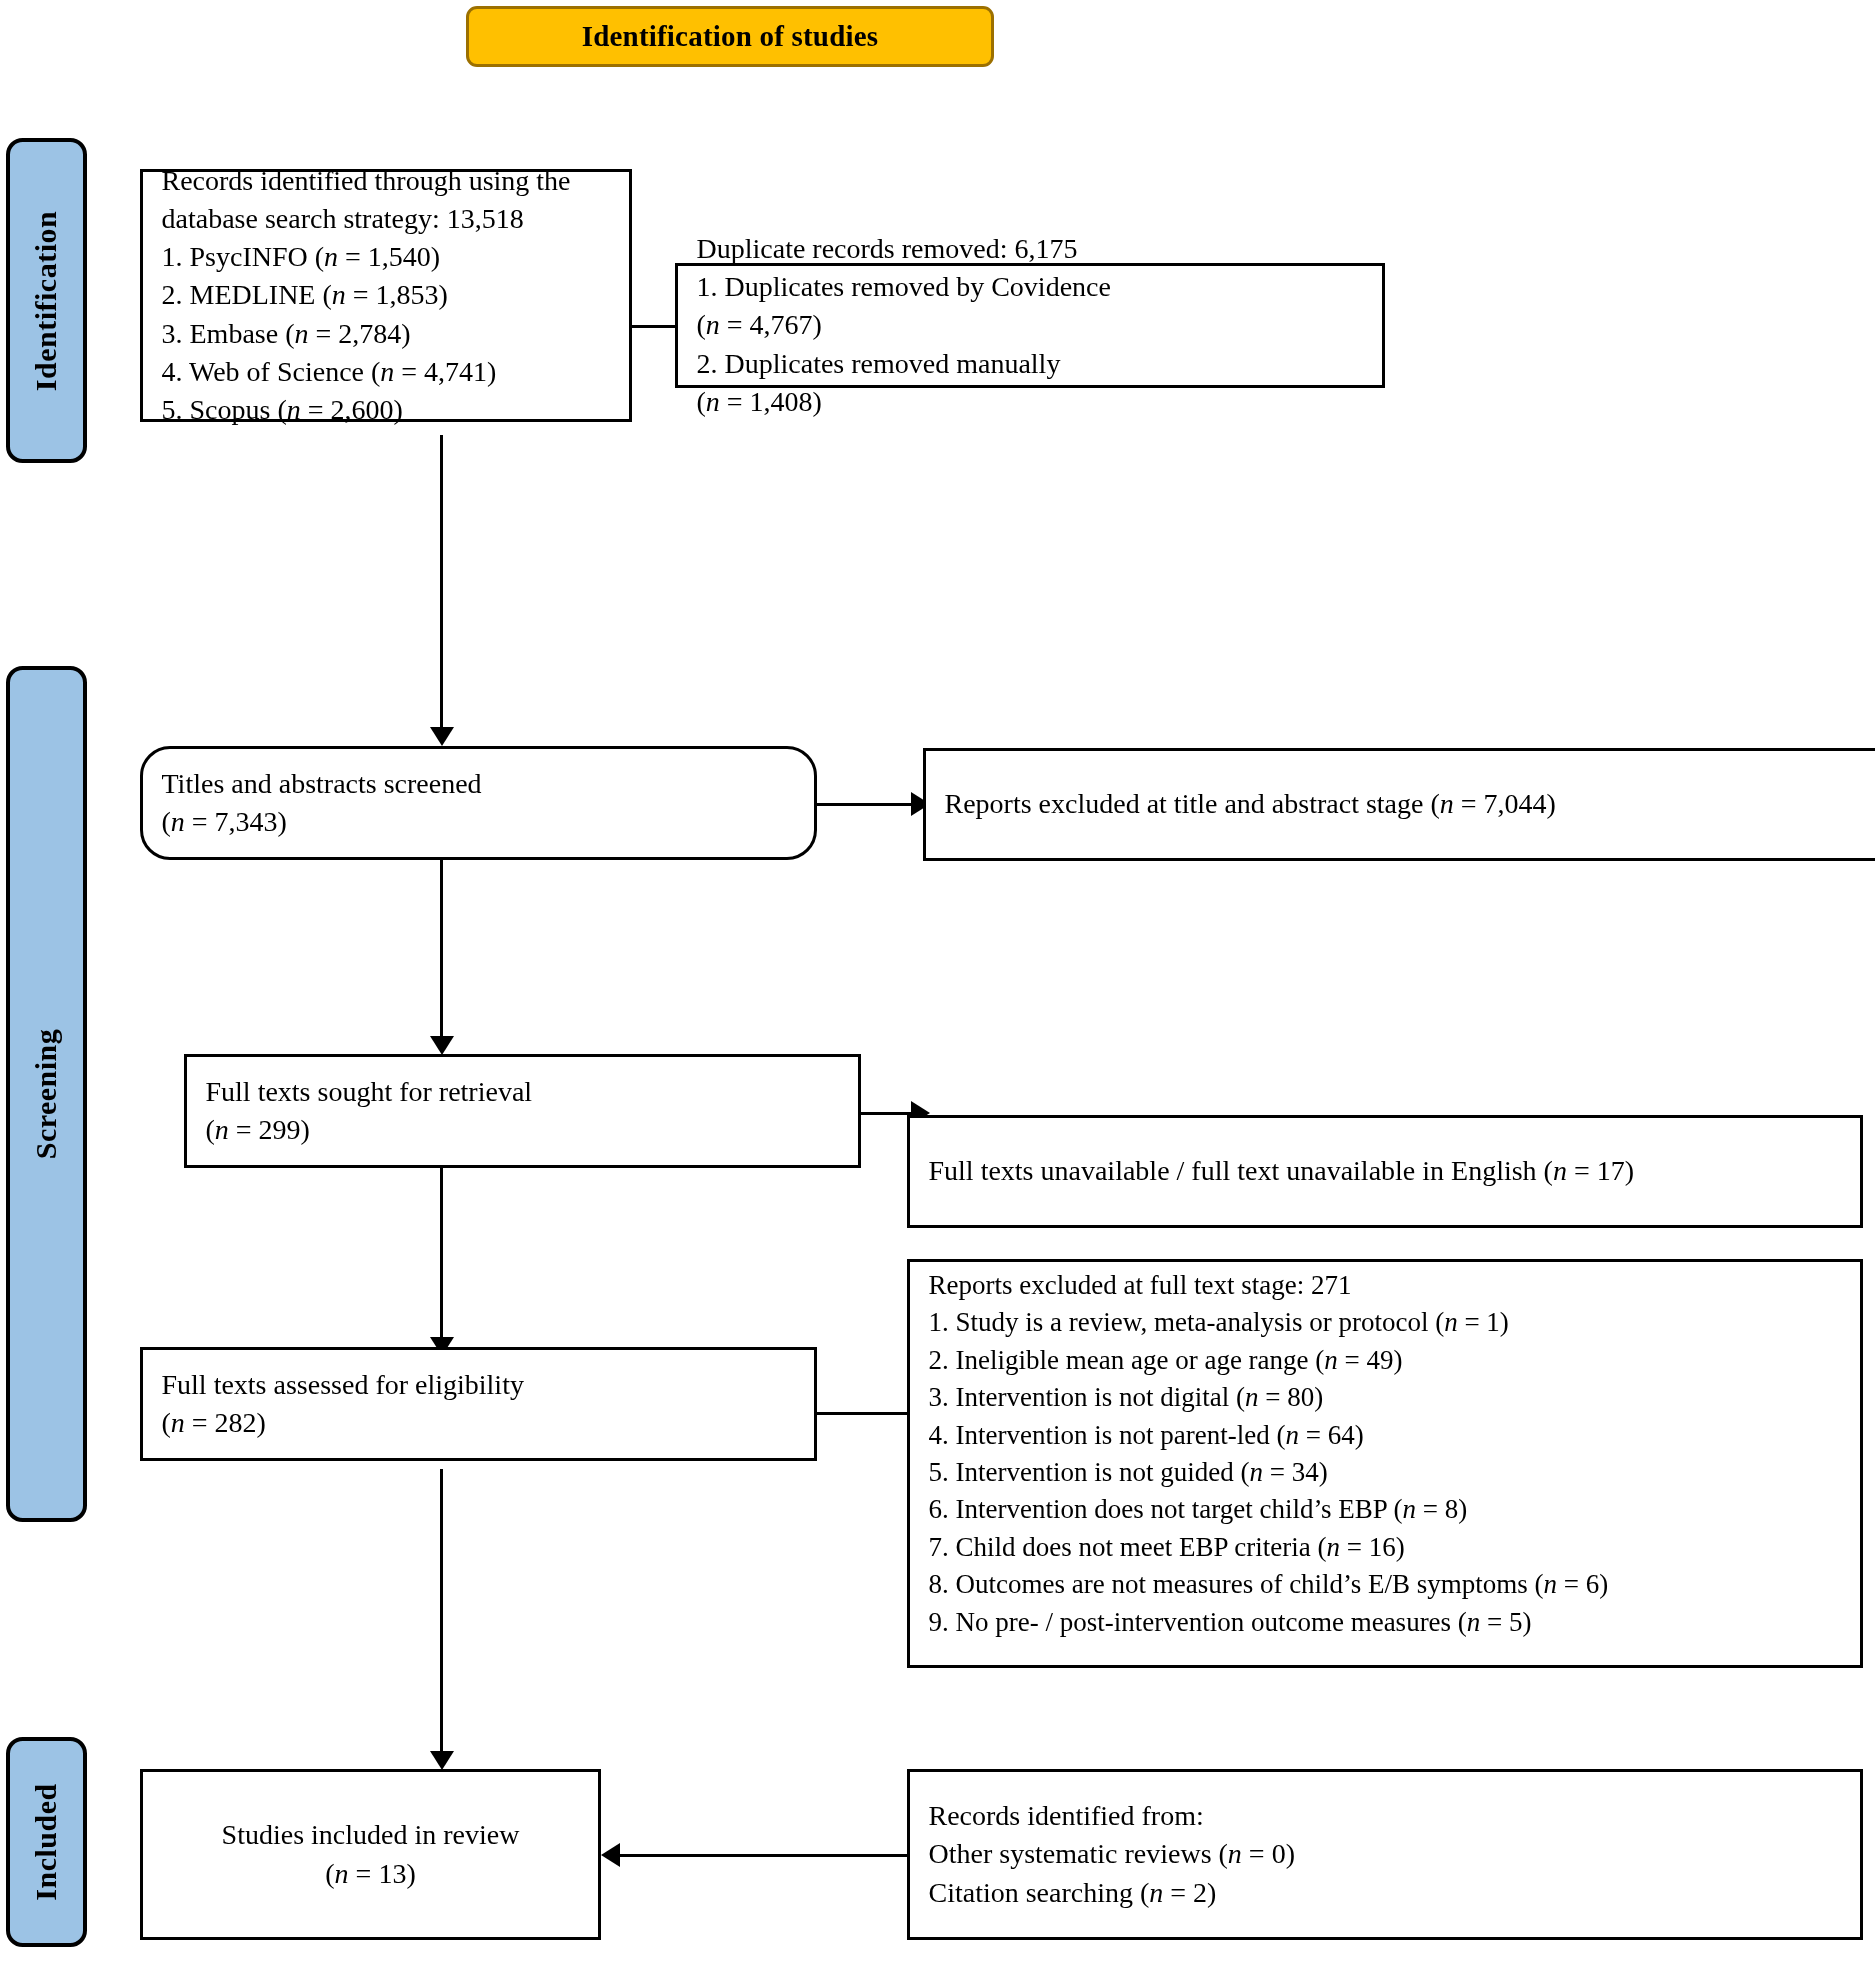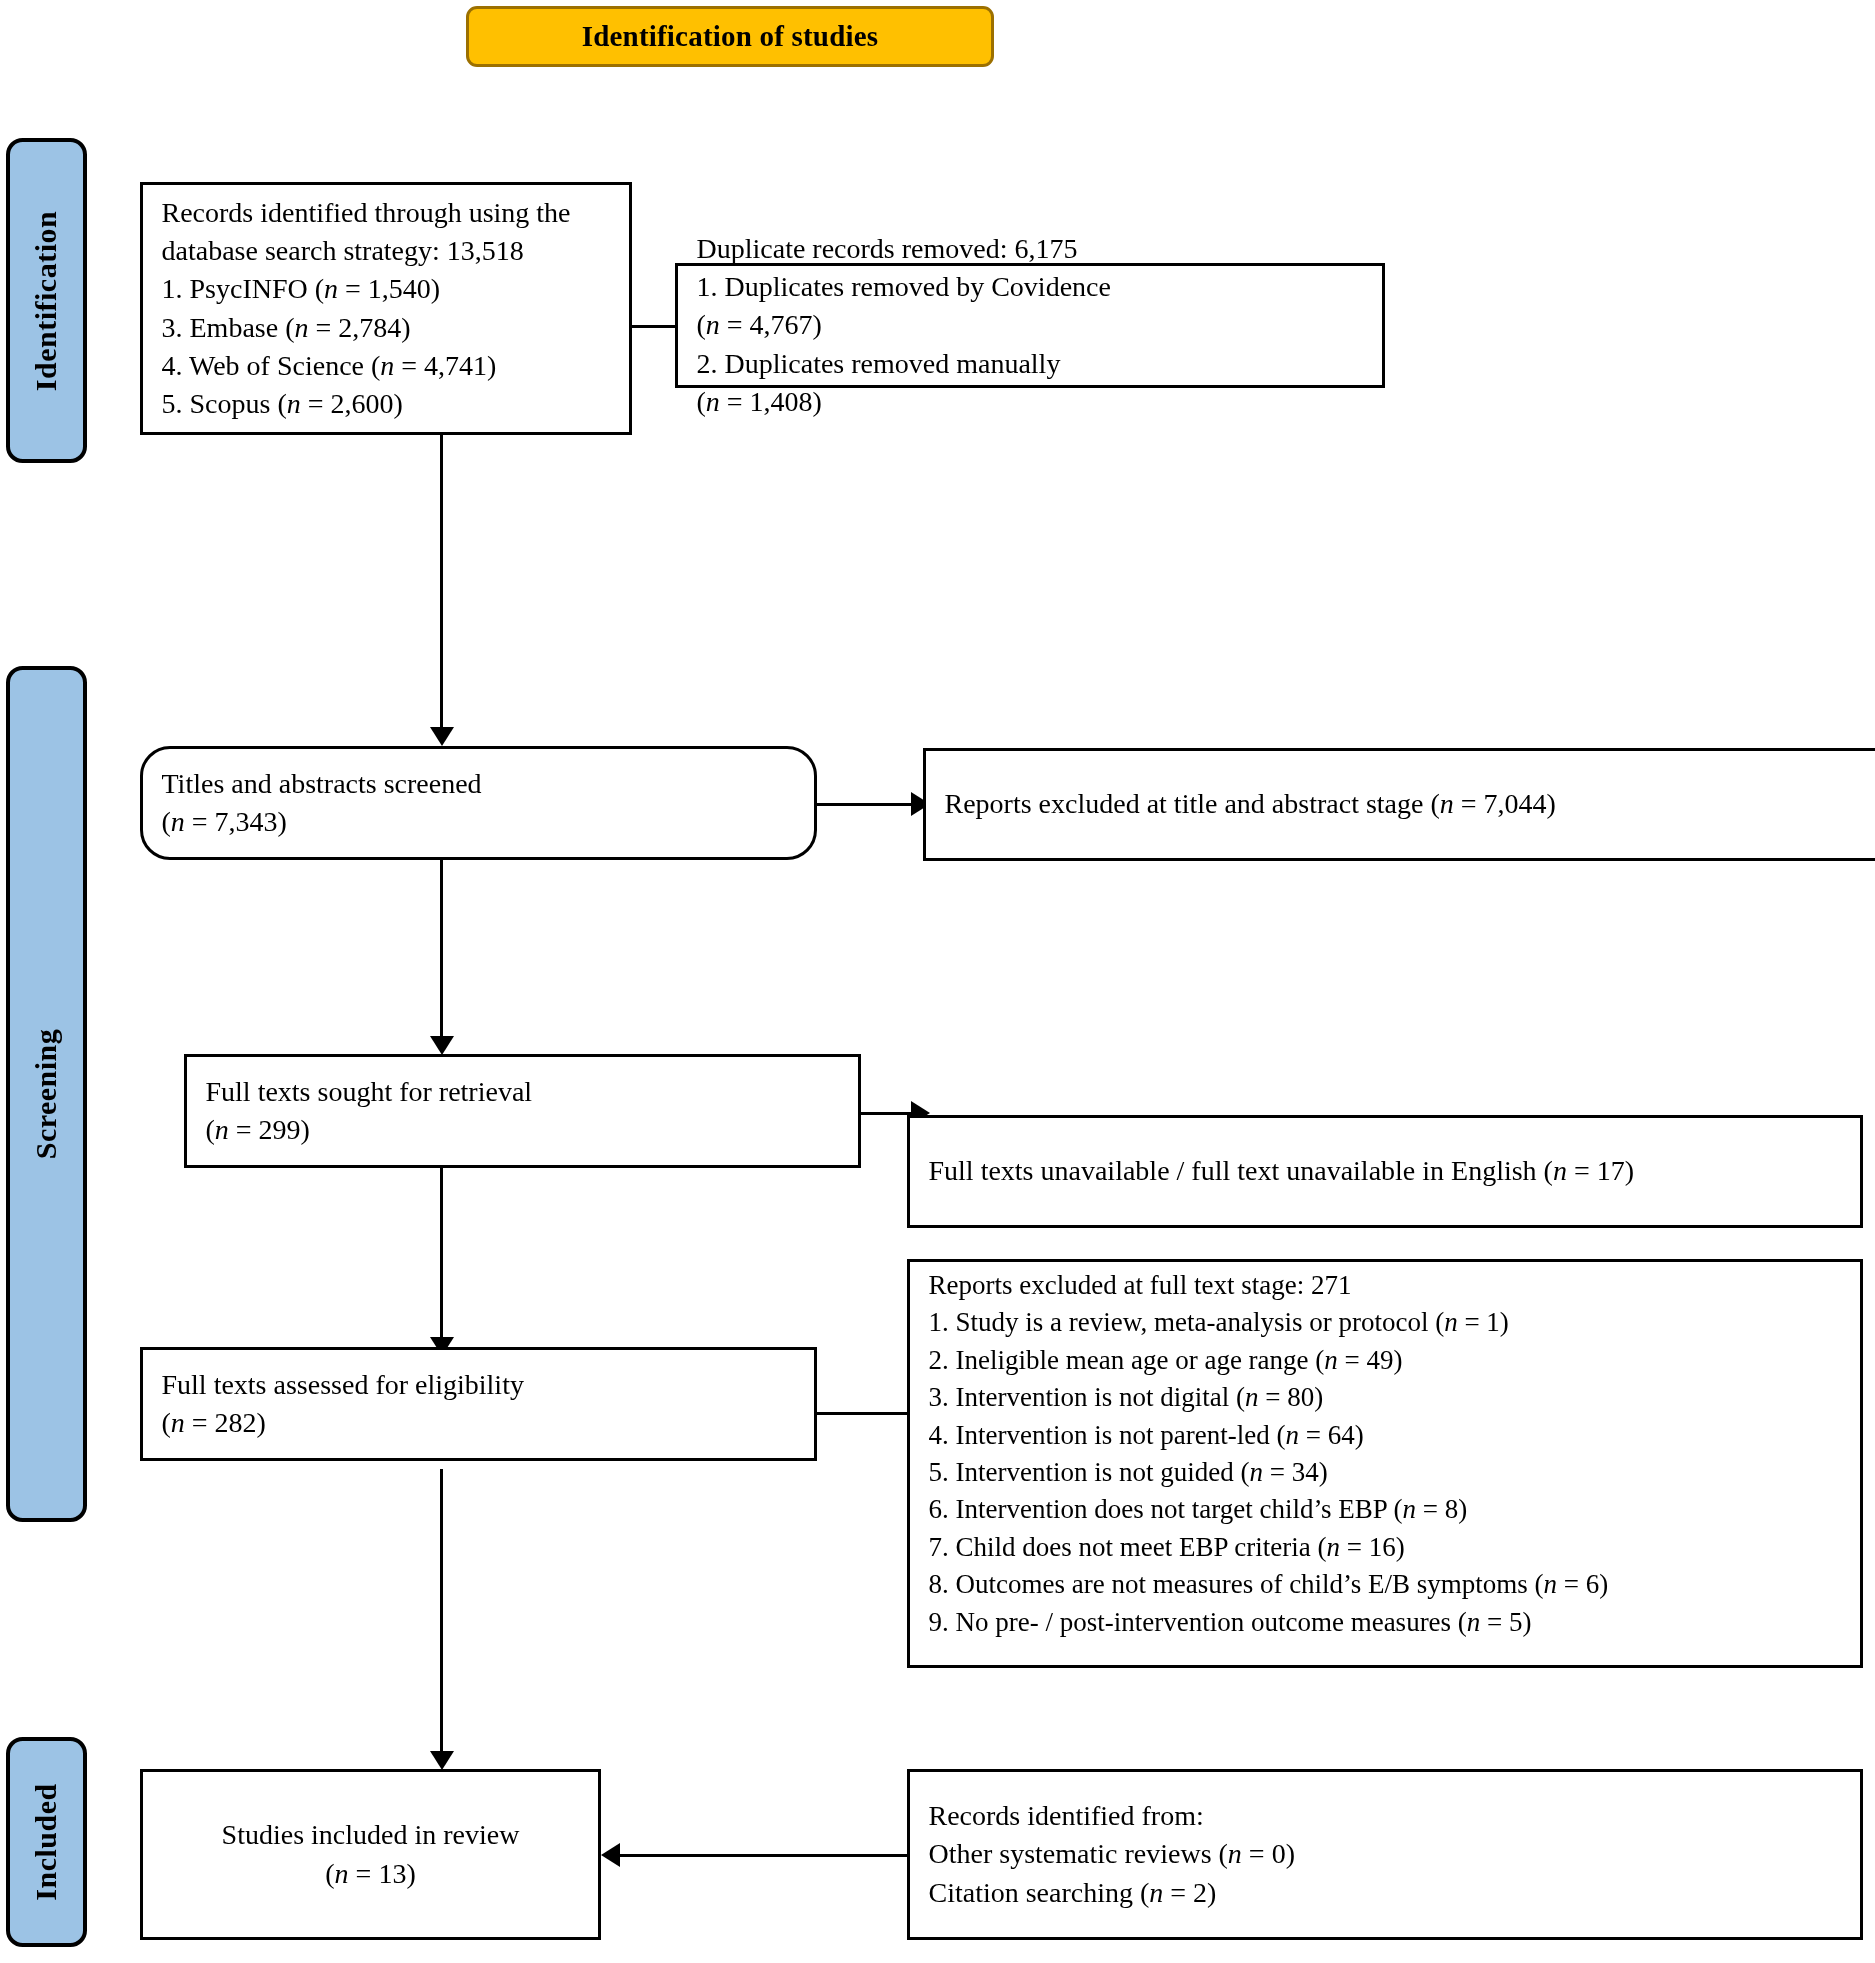--- a/index.html
+++ b/index.html
@@ -68,21 +68,21 @@
     display: flex;
     flex-direction: column;
     justify-content: center;
     padding: 5.5px 18.5px;
     font-size: 28px;
     line-height: 1.36;
   }
   .box .ln { white-space: nowrap; }
   em.n { font-style: italic; }
 
-  #box-identified  { left: 140px;  top: 182px;  width: 492px; height: 253px; }
+  #box-identified  { left: 140px;  top: 169px;  width: 492px; height: 253px; }
   #box-duplicates  { left: 675px;  top: 263px;  width: 710px; height: 125px; justify-content: center; }
   #box-titles      { left: 140px;  top: 746px;  width: 677px; height: 114px; border-radius: 30px; }
   #box-excl-title  { left: 907px;  top: 748px;  width: 1040px; height: 113px; justify-content: center; margin-left: 16px; }
   #box-sought      { left: 140px;  top: 1054px; width: 677px; height: 114px; margin-left: 44px; }
   #box-unavailable { left: 907px;  top: 1115px; width: 956px; height: 113px; justify-content: center; }
   #box-assessed    { left: 140px;  top: 1320px; width: 677px; height: 114px; margin-top: 27px; }
   #box-excl-full   { left: 907px;  top: 1259px; width: 956px; height: 409px; justify-content: flex-start; padding-top: 5px; }
   #box-included    { left: 140px;  top: 1769px; width: 461px; height: 171px; text-align: center; }
   #box-other       { left: 907px;  top: 1769px; width: 956px; height: 171px; justify-content: center; }
 
@@ -161,20 +161,21 @@
   <div class="vline" style="left:440px; top:1469px; height:282px;"></div>
   <div class="arrow-down" style="left:430px; top:1751px;"></div>
 
   <div class="hline" style="left:620px; top:1854px; width:289px;"></div>
   <div class="arrow-left" style="left:601px; top:1843px;"></div>
 
   <div class="box" id="box-identified">
     <div class="ln">Records identified through using the</div>
     <div class="ln">database search strategy: 13,518</div>
     <div class="ln">1. PsycINFO (<em class="n">n</em> = 1,540)</div>
+    <div class="ln">2. MEDLINE (<em class="n">n</em> = 1,853)</div>
     <div class="ln">3. Embase (<em class="n">n</em> = 2,784)</div>
     <div class="ln">4. Web of Science (<em class="n">n</em> = 4,741)</div>
     <div class="ln">5. Scopus (<em class="n">n</em> = 2,600)</div>
   </div>
 
   <div class="box" id="box-duplicates">
     <div class="ln">Duplicate records removed: 6,175</div>
     <div class="ln">1. Duplicates removed by Covidence</div>
     <div class="ln">(<em class="n">n</em> = 4,767)</div>
     <div class="ln">2. Duplicates removed manually</div>

